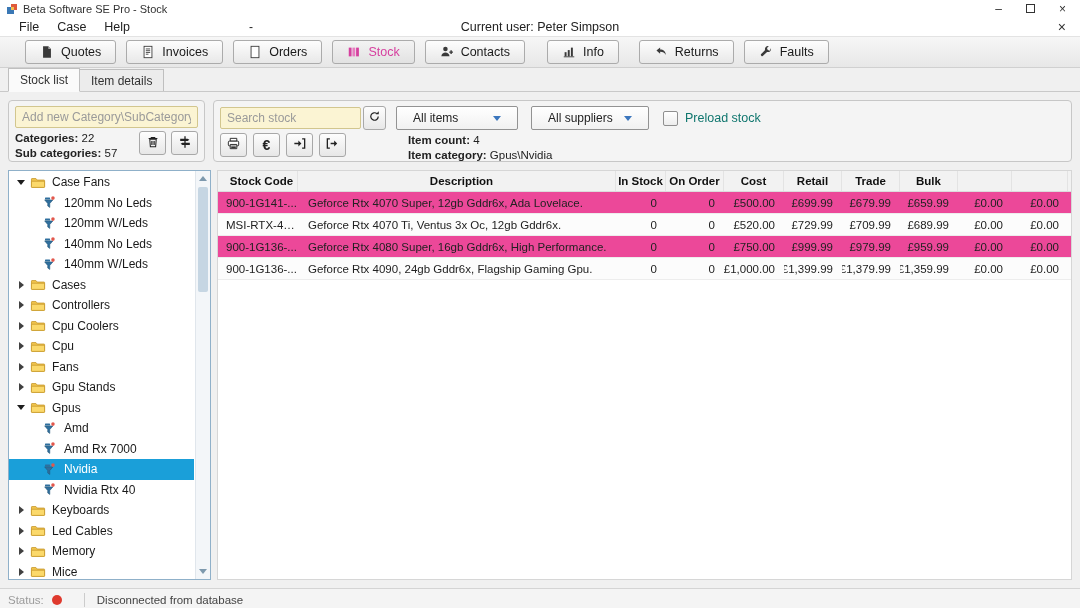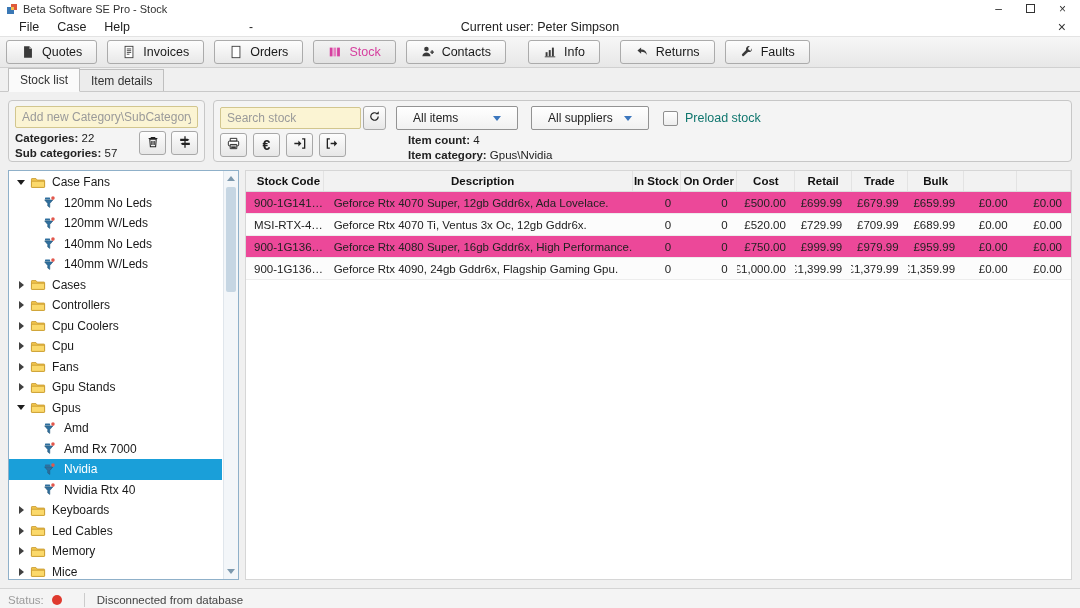--- a/index.html
+++ b/index.html
@@ -16,21 +16,21 @@
   .wc-max { width:9px; height:9px; border:1px solid #333; display:inline-block; }
 
   
   .menubar { height:20px; background:#ffffff; display:flex; align-items:center; padding:0 10px; position:relative; border-bottom:1px solid #e3e3e3; flex:0 0 auto; }
   .menu-item { padding:0 9px; font-size:12.5px; color:#222; }
   .menu-dash { margin-left:110px; color:#222; }
   .current-user { position:absolute; left:0; right:0; text-align:center; font-size:12.5px; color:#222; pointer-events:none; }
   .menu-close { margin-left:auto; font-size:14px; color:#333; padding:0 4px; z-index:2; }
 
   
-  .toolbar { height:31px; background:linear-gradient(#f6f6f6,#e7e7e7); border-bottom:1px solid #d0d0d0; display:flex; align-items:center; padding:0 6px; gap:10px; flex:0 0 auto; }
+  .toolbar { height:31px; background:linear-gradient(#f6f6f6,#e7e7e7); border-bottom:1px solid #d0d0d0; display:flex; align-items:center; padding:0 25px; gap:10px; flex:0 0 auto; }
   .tb-btn { height:24px; display:flex; align-items:center; gap:7px; padding:0 14px; background:linear-gradient(#fdfdfd,#e8e8e8); border:1px solid #ababab; border-radius:3px; font-size:12.5px; color:#1a1a1a; cursor:default; }
   .tb-btn:nth-child(6) { margin-left:12px; }
   .tb-btn:nth-child(7) { margin-left:10px; }
   .tb-btn.active { color:#d6409f; background:linear-gradient(#f3f3f3,#e2e2e2); }
   .tb-ic { display:inline-flex; width:14px; height:14px; }
 
   
   .tabstrip { height:24px; background:#f0f0f0; display:flex; align-items:flex-end; padding:0 8px; border-bottom:1px solid #c9c9c9; flex:0 0 auto; }
   .tab { height:22px; padding:0 11px; display:flex; align-items:center; font-size:12px; border:1px solid #bfbfbf; border-bottom:none; background:#ececec; color:#333; }
   .tab.active { background:#fafafa; height:24px; margin-bottom:-1px; border-bottom:1px solid #fafafa; z-index:1; }
@@ -64,21 +64,21 @@
   .checkbox-label { font-size:12.5px; color:#0f766e; }
 
   .gb-right-row2 { display:flex; margin-top:3px; align-items:flex-start; }
   .gb-right-row2 .btns { display:flex; gap:6px; }
   .item-info { margin-left:62px; font-size:11.5px; line-height:14.5px; }
   .item-info b { font-weight:bold; }
 
   .main-row { display:flex; gap:6px; height:410px; }
 
   
-  .tree-panel { width:231px; flex:0 0 auto; background:#ffffff; border:1px solid #8fb0c9; position:relative; overflow:hidden; }
+  .tree-panel { width:203px; flex:0 0 auto; background:#ffffff; border:1px solid #8fb0c9; position:relative; overflow:hidden; }
   .tree-items { position:absolute; left:0; top:1px; right:16px; }
   .tree-row { height:20.5px; display:flex; align-items:center; font-size:12px; color:#1a1a1a; cursor:default; white-space:nowrap; }
   .tree-row.folder { padding-left:6px; }
   .tree-row.leaf { padding-left:30px; }
   .tw { width:12px; height:12px; display:inline-flex; align-items:center; justify-content:center; flex:0 0 auto; }
   .tw.col::before { content:""; border-left:5px solid #404040; border-top:4px solid transparent; border-bottom:4px solid transparent; }
   .tw.exp::before { content:""; border-top:5px solid #1d1d1d; border-left:4px solid transparent; border-right:4px solid transparent; }
   .ti { display:inline-flex; width:17px; justify-content:center; margin:0 3px 0 2px; flex:0 0 auto; }
   .tl { padding:0 3px; }
   .tree-row.selected { background:#1a9fd9; color:#ffffff; }

